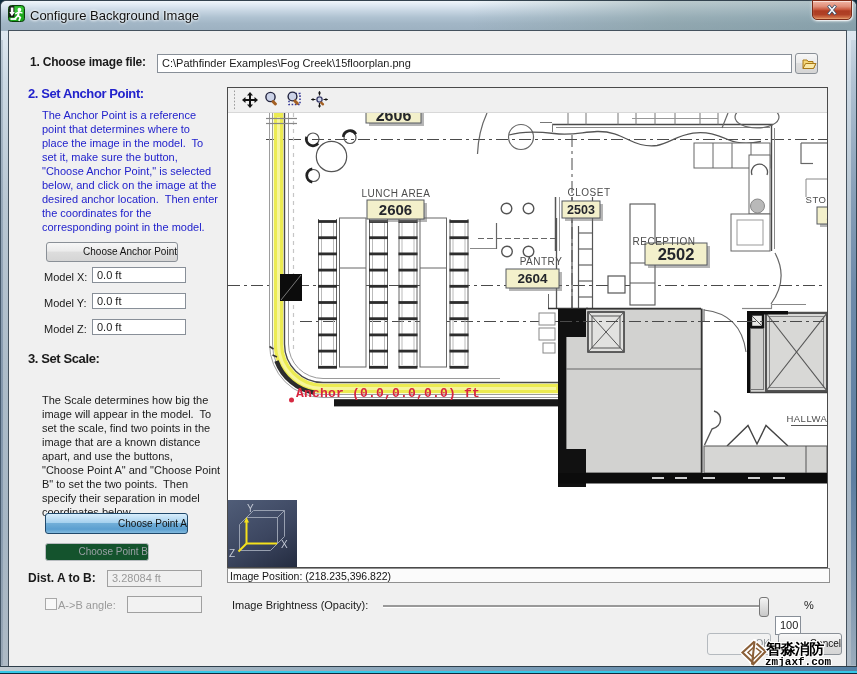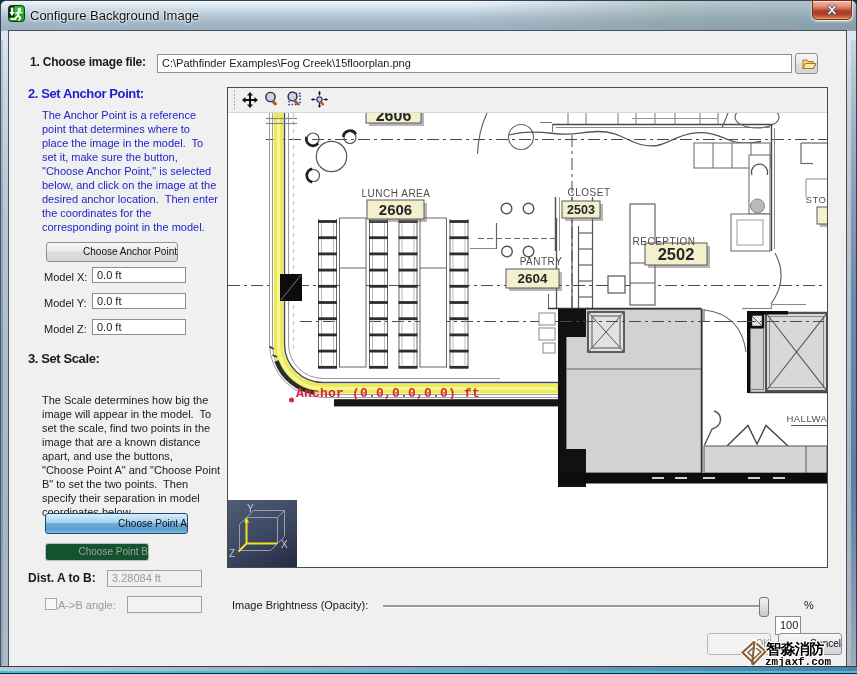--- a/index.html
+++ b/index.html
@@ -382,20 +382,21 @@
           <path d="M18.5 17 L21 22.5 L16 22.5 Z" fill="#f5e11c"></path>
           <g fill="#c4cad6" font-size="10" font-family="Liberation Sans,sans-serif">
             <text x="19" y="12">Y</text>
                 <text x="53" y="48">X</text>
                 <text x="1" y="57">Z</text>
           </g>
         </svg>
       </div>
     </div>
   </div>
+  <div id="statusbar">Image Position: (218.235,396.822)</div>
 
   <div class="lbl" style="left:223px;top:568px;">Image Brightness (Opacity):</div>
   <div style="position:absolute;left:374px;top:574px;width:382px;height:2px;background:#999;border-bottom:1px solid #fff;"></div>
   <div style="position:absolute;left:750px;top:566px;width:8px;height:18px;border:1px solid #777;border-radius:3px;background:linear-gradient(180deg,#f4f4f4,#c8c8c8);"></div>
   <div class="field" style="left:766px;top:565px;width:20px;height:17px;line-height:17px;margin-top:20px;">100</div>
   <div class="lbl" style="left:795px;top:568px;">%</div>
 
   <div class="btn" style="left:698px;top:602px;width:62px;height:20px;line-height:20px;color:#8a9094;border-color:#b5babf;background:#f2f2f2;">OK</div>
   <div class="btn" style="left:769px;top:602px;width:62px;height:20px;line-height:20px;">Cancel</div>
  </div>

